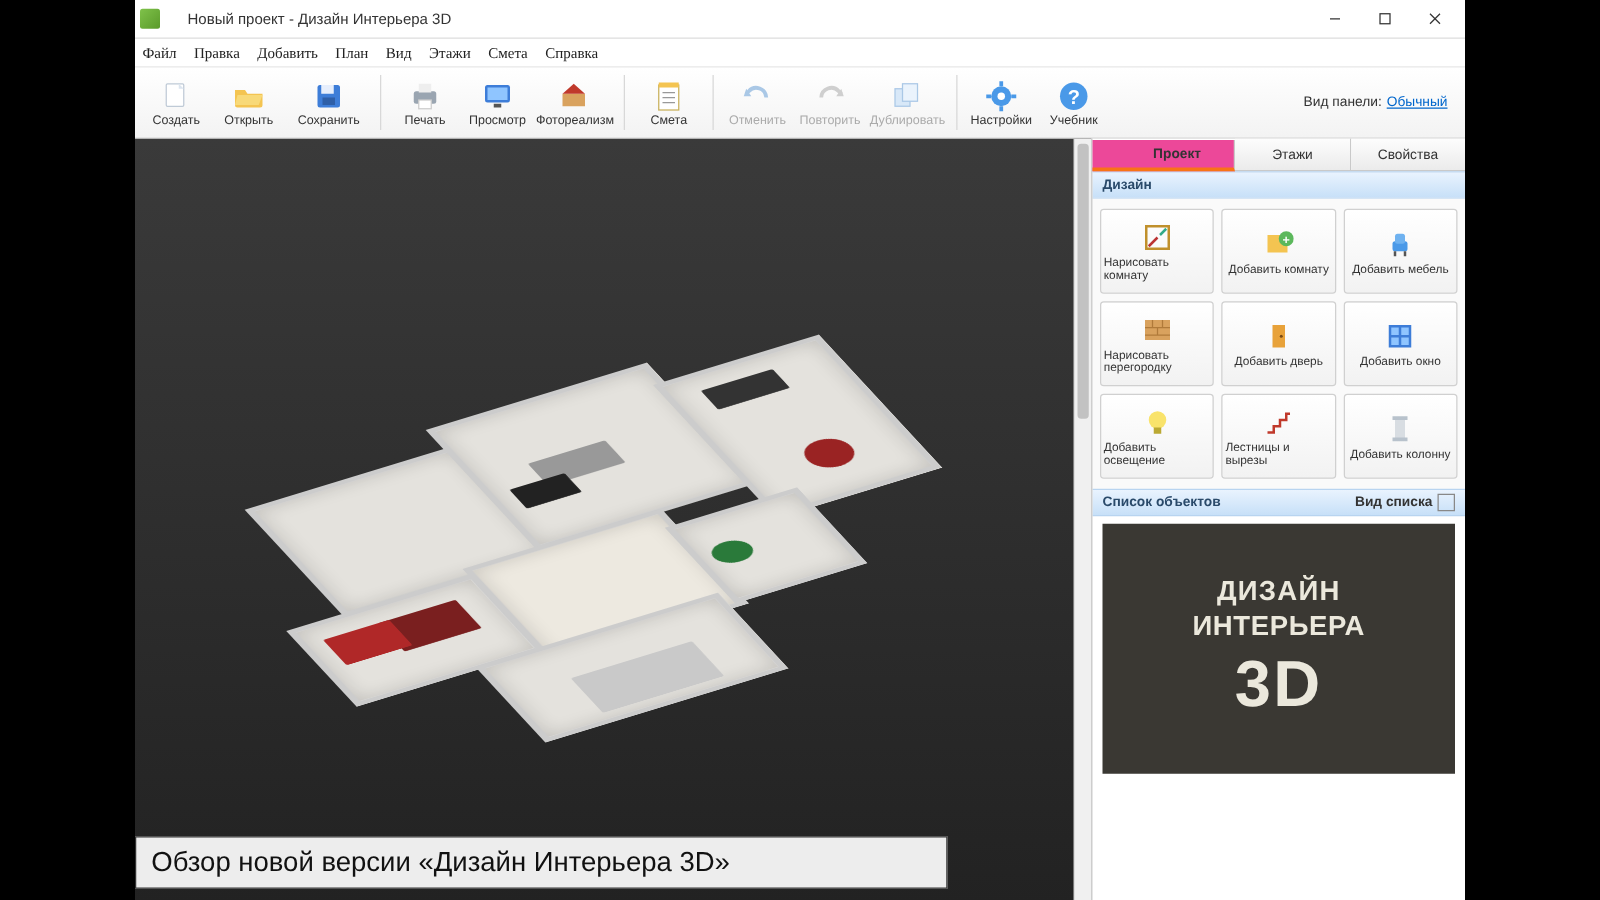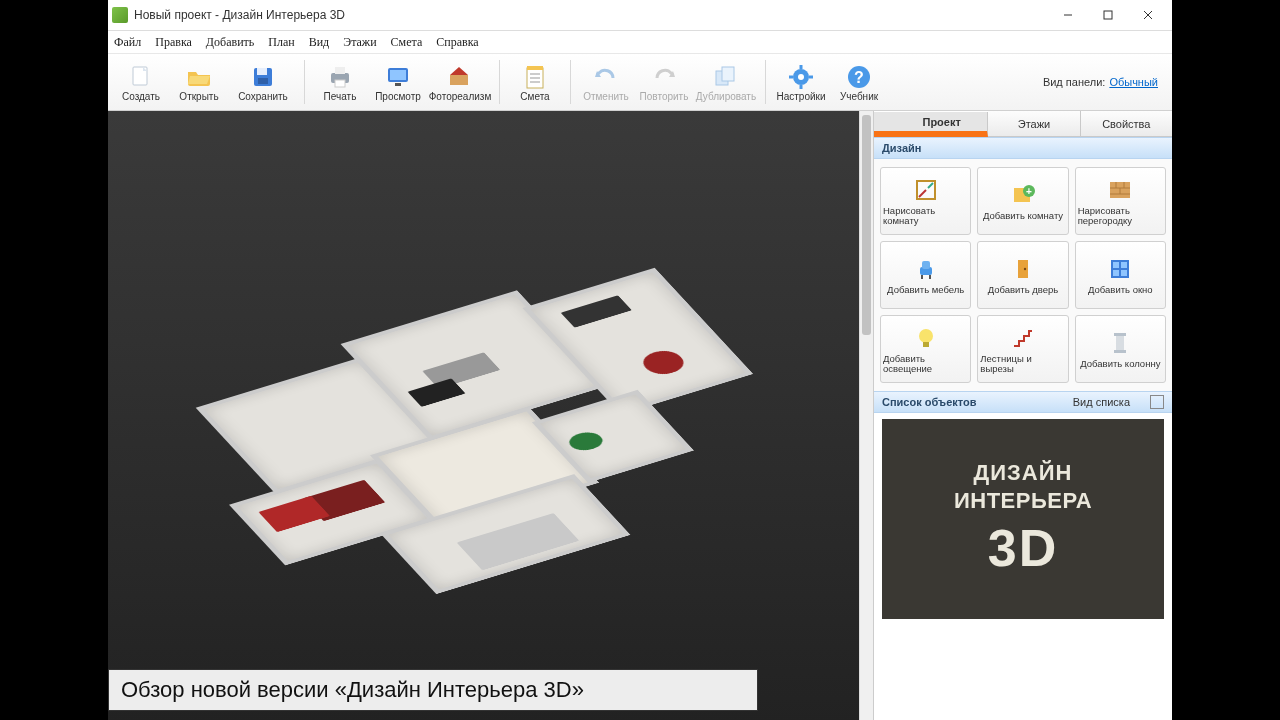--- a/index.html
+++ b/index.html
@@ -1,20 +1,20 @@
 <!DOCTYPE html>
 <html><head>
 <meta charset="utf-8">
 <style>
 * { box-sizing: border-box; margin: 0; padding: 0; font-family: "Segoe UI", Tahoma, sans-serif; }
 body { background: #000; width: 1280px; height: 720px; overflow: hidden; position: relative; }
 .letterbox { position: absolute; left: 108px; top: 0; width: 1064px; height: 720px; background: #fff; }
 
 
-.titlebar { height: 28px; display: flex; align-items: center; padding: 15px 4px; font-size: 12px; color: #333; border-bottom: 1px solid #ddd; }
+.titlebar { height: 28px; display: flex; align-items: center; padding: 15px 4px; font-size: 12px; color: #333; border-bottom: 1px solid #ddd; gap: 16px; }
 .titlebar .app-icon { width: 16px; height: 16px; margin-right: 6px; background: linear-gradient(135deg,#7fc24a,#5a9a2a); border-radius: 2px; }
 .titlebar .title { flex: 1; }
 .winbtns { display: flex; gap: 0; }
 .winbtn { width: 40px; height: 24px; display: flex; align-items: center; justify-content: center; color: #333; }
 .winbtn svg { width: 10px; height: 10px; }
 
 
 .menubar { height: 22px; display: flex; align-items: center; padding: 0 6px; font-size: 12px; color: #222; gap: 14px; }
 .menubar span { cursor: default; font-family: Liberation Serif, serif; }
 
@@ -34,24 +34,24 @@
 .viewport { flex:1; background: linear-gradient(#3a3a3a,#222); position:relative; overflow:hidden; border-right:1px solid #ccc; }
 .floorplan { position:absolute; left:50%; top:50%; transform:translate(-50%,-52%) rotateX(55deg) rotateZ(-28deg); transform-style:preserve-3d; width:520px; height:420px; }
 .room { position:absolute; background:#e4e2dd; border:6px solid #ccc; box-shadow: inset 0 0 20px rgba(0,0,0,.15); }
 .side-scroll { position:absolute; right:0; top:0; bottom:0; width:14px; background:#f0f0f0; border-left:1px solid #ddd;}
 .side-scroll .thumb { position:absolute; left:2px; right:2px; top:4px; height:220px; background:#c2c2c2; border-radius:3px;}
 
 
 .rpanel { width: 298px; background:#fff; display:flex; flex-direction:column; }
 .tabs { display:flex; height:26px; border-bottom:1px solid #c9c9c9; }
 .tab { flex:1; display:flex; align-items:center; justify-content:center; font-size:11px; background:linear-gradient(#fdfdfd,#ebebeb); border-right:1px solid #c9c9c9; color:#333;}
-.tab.active { background:#e5e5e5; border-bottom:6px solid #f97316; position:relative; top:1px; font-weight:bold;padding-left:22px;}
+.tab.active { background:#ec4899; border-bottom:3px solid #f97316; position:relative; top:1px; font-weight:bold;padding-left:22px;}
 .tab:last-child{border-right:none;}
 .section-h { height:22px; background:linear-gradient(#e9f3fe,#c7e0f8); border-top:1px solid #b8d4f0; border-bottom:1px solid #b8d4f0; display:flex; align-items:center; padding:0 8px; font-size:11px; font-weight:bold; color:#2a4a6a;}
-.section-h .right { margin-left:auto; font-weight:normal; color:#333; display:flex; align-items:center; gap:20px;text-align:right;}
+.section-h .right { margin-left:auto; font-weight:bold; color:#333; display:flex; align-items:center; gap:4px;text-align:right;}
 .dgrid { padding:8px 6px; display:grid; grid-template-columns: repeat(3,1fr); gap:6px; background:#fafafa;}
 .dbtn { height:68px; border:1px solid #d0d0d0; border-radius:3px; background:linear-gradient(#fff,#f2f2f2); display:flex; flex-direction:column; align-items:center; justify-content:center; gap:3px;}
 .dbtn .ico { width:26px; height:26px; display:flex; align-items:center; justify-content:center;}
 .dbtn .lbl { font-size:9.5px; color:#333; text-align:left; line-height:1.05; padding:0 2px;}
 .logo-box { margin:6px 8px; height:200px; background:#3a3833; display:flex; flex-direction:column; align-items:center; justify-content:center; color:#ebe8dc; font-weight:bold; text-align:center;}
 .logo-box .l1{font-size:22px; letter-spacing:1px;}
 .logo-box .l2{font-size:22px; letter-spacing:.5px; margin-top:2px;}
 .logo-box .l3{font-size:52px; font-weight:900; letter-spacing:2px; margin-top:4px;}
 .list-ico{ width:14px; height:14px; border:1px solid #888; display:inline-block;}
 
@@ -296,46 +296,46 @@
                 <rect x="3" y="5" width="16" height="14" fill="#f4c451"></rect>
                 <circle cx="18" cy="8" r="6" fill="#5cb85c"></circle>
                 <text x="18" y="12" text-anchor="middle" fill="#fff" font-size="10" font-weight="bold">+</text>
               </svg>
             </div>
             <div class="lbl">Добавить комнату</div>
           </div>
         <div class="dbtn">
             <div class="ico">
               <svg width="24" height="24">
+                <rect x="6" y="10" width="12" height="8" rx="2" fill="#4a99e8"></rect>
+                <rect x="8" y="4" width="8" height="8" rx="2" fill="#6fb2f0"></rect>
+                <line x1="8" y1="18" x2="8" y2="22" stroke="#555" stroke-width="2"></line>
+                <line x1="16" y1="18" x2="16" y2="22" stroke="#555" stroke-width="2"></line>
+              </svg>
+            </div>
+            <div class="lbl">Добавить мебель</div>
+          </div>
+        <div class="dbtn">
+            <div class="ico">
+              <svg width="24" height="24">
                 <rect x="2" y="4" width="20" height="16" fill="#d9a25e"></rect>
                 <g stroke="#b07a3a">
                   <line x1="2" y1="10" x2="22" y2="10"></line>
                   <line x1="2" y1="16" x2="22" y2="16"></line>
                   <line x1="8" y1="4" x2="8" y2="10"></line>
                   <line x1="16" y1="4" x2="16" y2="10"></line>
                   <line x1="12" y1="10" x2="12" y2="16"></line>
                 </g>
               </svg>
             </div>
             <div class="lbl">Нарисовать перегородку</div>
           </div>
         <div class="dbtn">
             <div class="ico">
               <svg width="24" height="24">
-                <rect x="6" y="10" width="12" height="8" rx="2" fill="#4a99e8"></rect>
-                <rect x="8" y="4" width="8" height="8" rx="2" fill="#6fb2f0"></rect>
-                <line x1="8" y1="18" x2="8" y2="22" stroke="#555" stroke-width="2"></line>
-                <line x1="16" y1="18" x2="16" y2="22" stroke="#555" stroke-width="2"></line>
-              </svg>
-            </div>
-            <div class="lbl">Добавить мебель</div>
-          </div>
-        <div class="dbtn">
-            <div class="ico">
-              <svg width="24" height="24">
                 <rect x="7" y="3" width="10" height="18" fill="#e8a23a"></rect>
                 <circle cx="14" cy="12" r="1.2" fill="#7a4a15"></circle>
               </svg>
             </div>
             <div class="lbl">Добавить дверь</div>
           </div>
         <div class="dbtn">
             <div class="ico">
               <svg width="24" height="24">
                 <rect x="4" y="4" width="16" height="16" fill="#8fc5ff" stroke="#3d7dd8" stroke-width="2"></rect>

